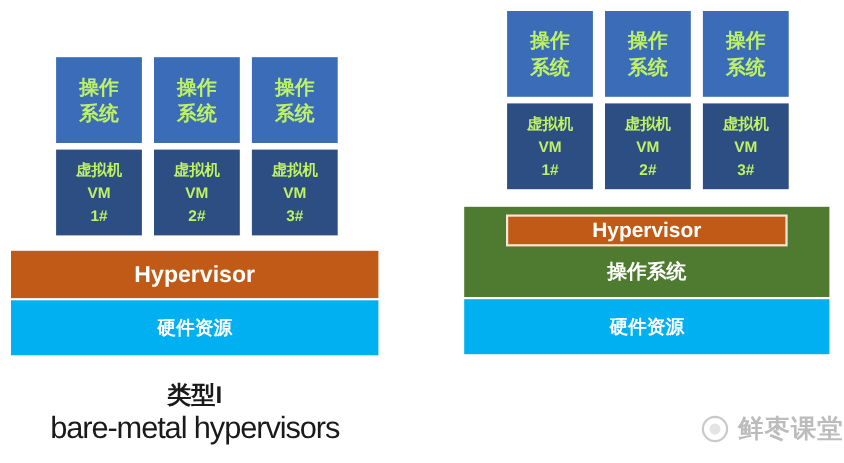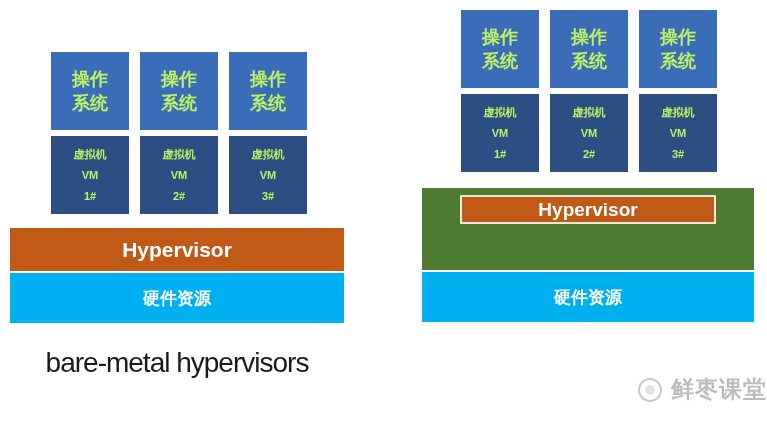--- a/index.html
+++ b/index.html
@@ -16,21 +16,21 @@
   .group{position:absolute;top:0;height:421px;}
   .group.left{left:10px;width:334px;}
   .group.right{left:422px;width:332px;}
 
   .box{
     position:absolute;width:78px;height:78px;
     display:flex;flex-direction:column;align-items:center;justify-content:center;
     color:#bef264;font-weight:bold;text-align:center;
   }
   .box.os{background:var(--os_box,#3A6CB8);font-size:18px;line-height:24px;}
-  .box.vm{background:var(--vm_box,#2D4E82);font-size:11px;line-height:21px;}
+  .box.vm{background:var(--vm_box,#2D4E82);font-size:14px;line-height:21px;}
 
   .bar{
     position:absolute;left:0;width:100%;
     display:flex;flex-direction:column;align-items:center;justify-content:center;
     color:#ffffff;font-weight:bold;
   }
   .bar.hypervisor{background:var(--hypervisor_orange,#C05A16);top:228px;height:43px;font-size:21px;}
   .bar.hardware{background:var(--hardware_cyan,#00B0F0);font-size:17px;}
   .group.left .bar.hardware{top:273px;height:50px;}
   .group.right .bar.hardware{top:272px;height:50px;}
@@ -108,20 +108,21 @@
     </div>
 
     <div class="bar hypervisor">
       <span>Hypervisor</span>
     </div>
     <div class="bar hardware">
       <span>硬件资源</span>
     </div>
 
     <div class="caption">
+      <div class="caption-title">类型I</div>
       <div class="caption-subtitle">bare-metal hypervisors</div>
     </div>
   </section>
 
   <section class="group right">
 
     <div class="box os" style="left:39px;top:10px">
       <span>操作</span>
       <span>系统</span>
     </div>
@@ -147,20 +148,21 @@
     <div class="box vm" style="left:217px;top:94px">
       <span>虚拟机</span>
       <span>VM</span>
       <span>3#</span>
     </div>
 
     <div class="bar hostos">
       <div class="inner-hypervisor">
         <span>Hypervisor</span>
       </div>
+      <div class="host-os-label">操作系统</div>
     </div>
     <div class="bar hardware">
       <span>硬件资源</span>
     </div>
 
     <div class="caption">
     </div>
   </section>
 
   <div class="watermark">

